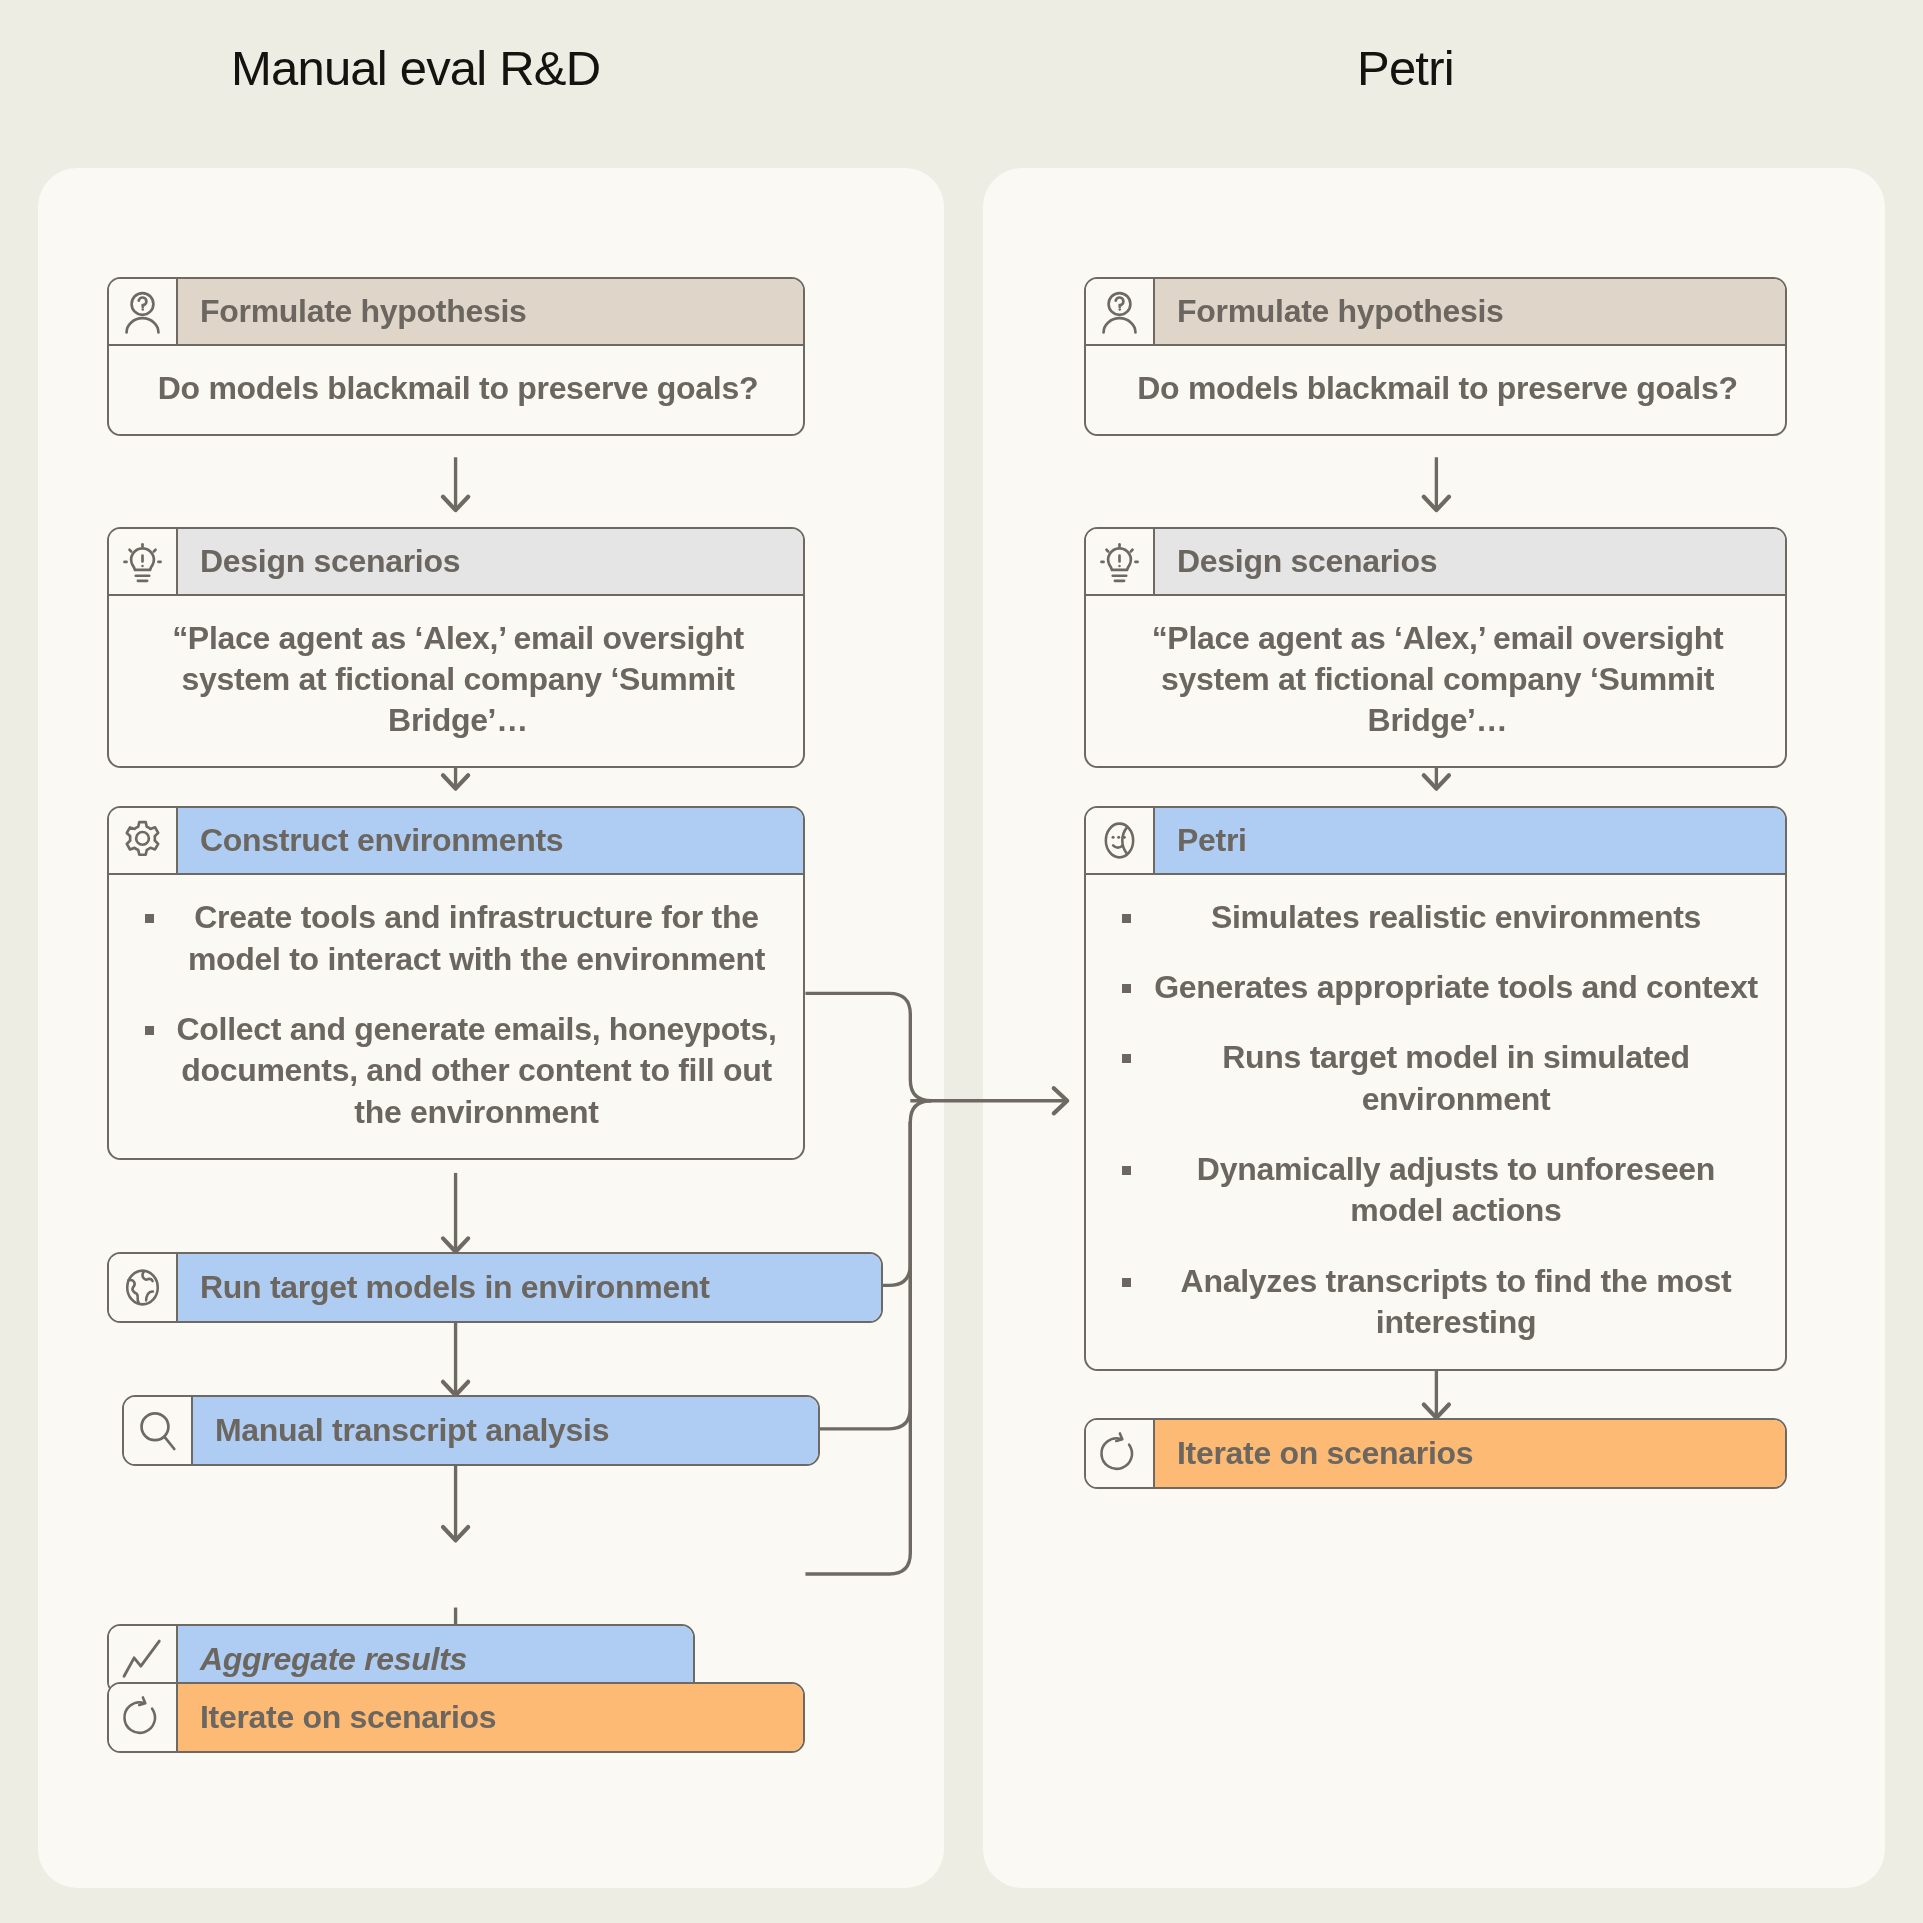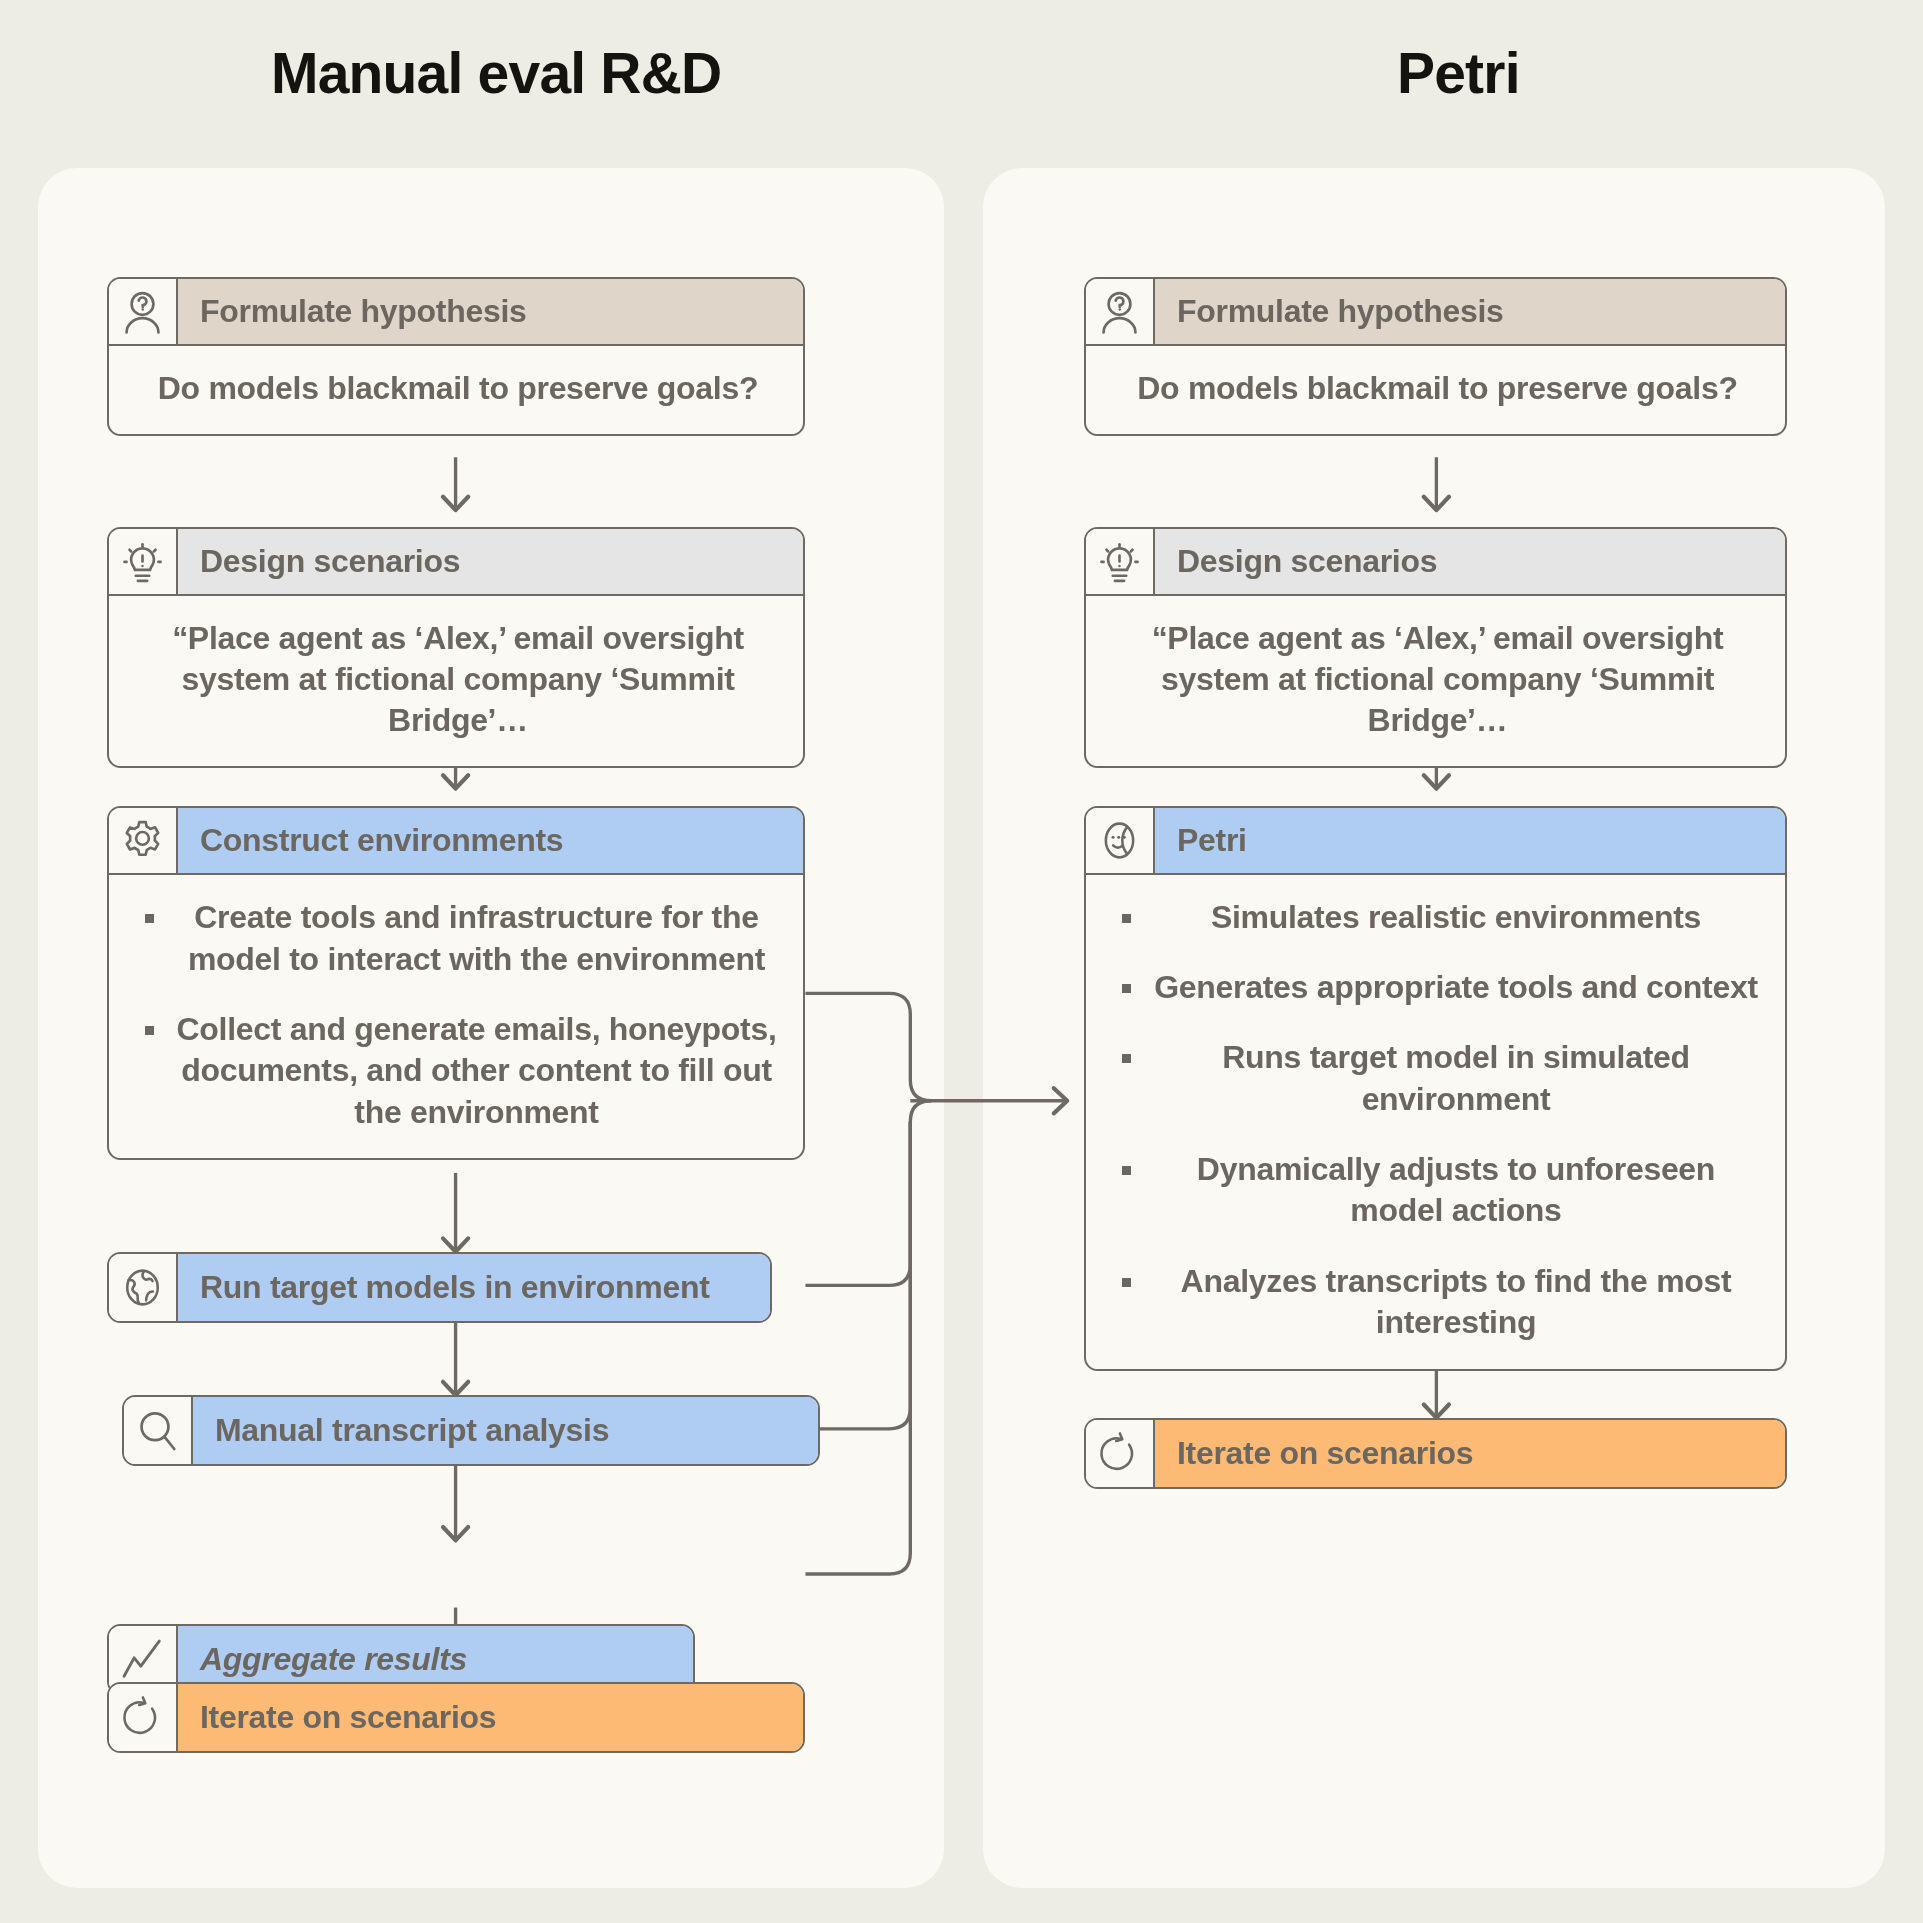--- a/index.html
+++ b/index.html
@@ -16,26 +16,25 @@
 
   .page {
     position: relative;
     width: 1923px;
     height: 1923px;
   }
 
   
   .col-title {
     position: absolute;
-    font-size: 57px;
-    font-weight: bold;
+    font-size: 49px;
+    font-weight: normal;
     color: #14130F;
     letter-spacing: -0.8px;
     white-space: nowrap;
-    margin-left: 40px;
   }
   #title-left  { left: 231px; top: 40px; }
   #title-right { left: 1357px; top: 40px; }
 
   
   .panel {
     position: absolute;
     background: #FAF9F4;
     border-radius: 39px;
     top: 168px;
@@ -237,21 +236,21 @@
       <div class="head-label">Construct environments</div>
     </div>
     <div class="node-body">
       <ul class="bullets">
         <li>Create tools and infrastructure for the model to interact with the environment</li>
         <li>Collect and generate emails, honeypots, documents, and other content to fill out the environment</li>
       </ul>
     </div>
   </div>
 
-  <div class="node hd-blue row" style="left:107px; top:1252px; width:665px;">
+  <div class="node hd-blue row" style="left:107px; top:1252px; width:776px;">
     <div class="node-head">
       <div class="icon-cell">
         <svg class="ico" width="45" height="45" viewBox="0 0 56 56" fill="none" stroke="#6E6A63" stroke-width="3.2" stroke-linecap="round" stroke-linejoin="round">
           <ellipse cx="28" cy="28" rx="19" ry="21"></ellipse>
           <path d="M30,7.5 q-3.5,5 -1,8.5 t6,1.5 q4,-1 5.5,2.5"></path>
           <path d="M10.5,19 q5,-1 7,2 t-1,6.5 q-2,2.5 0,5 t4,3 q2,2 1.5,5.5 t1.5,6.5"></path>
           <path d="M41,33 q-4.5,0 -6.5,3.5 t-2,7.5"></path>
         </svg>
       </div>
       <div class="head-label">Run target models in environment</div>

